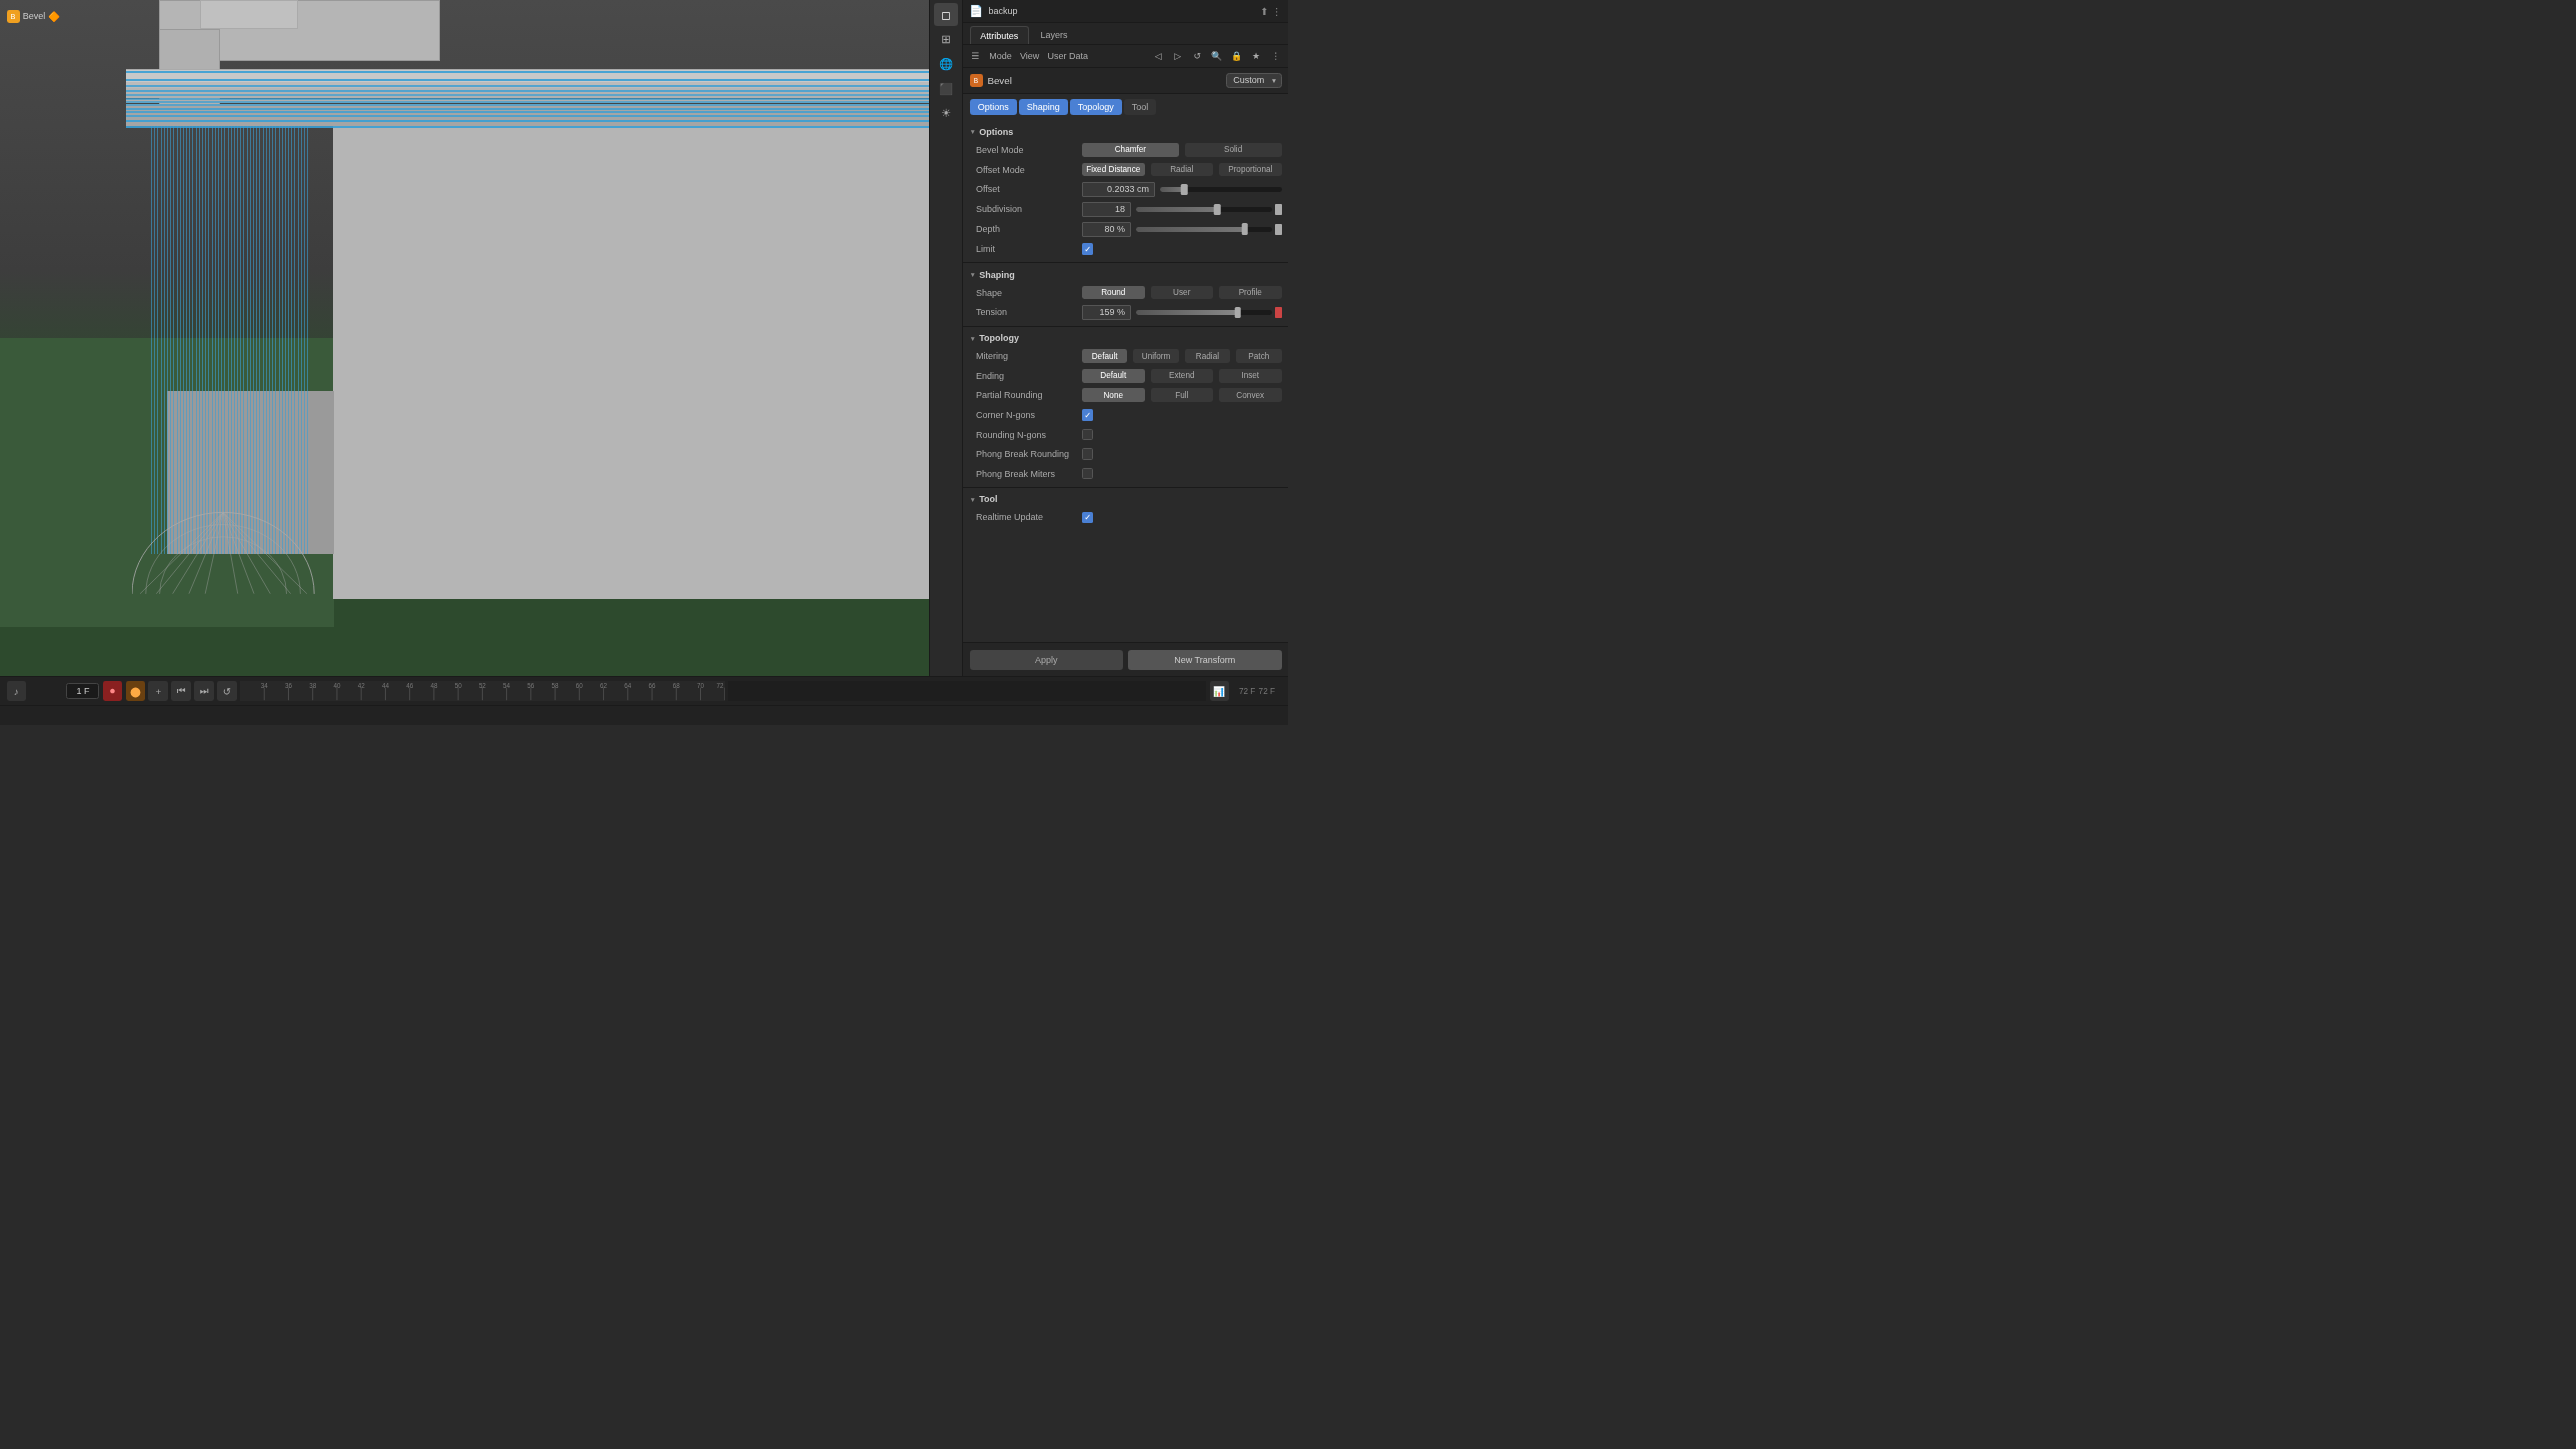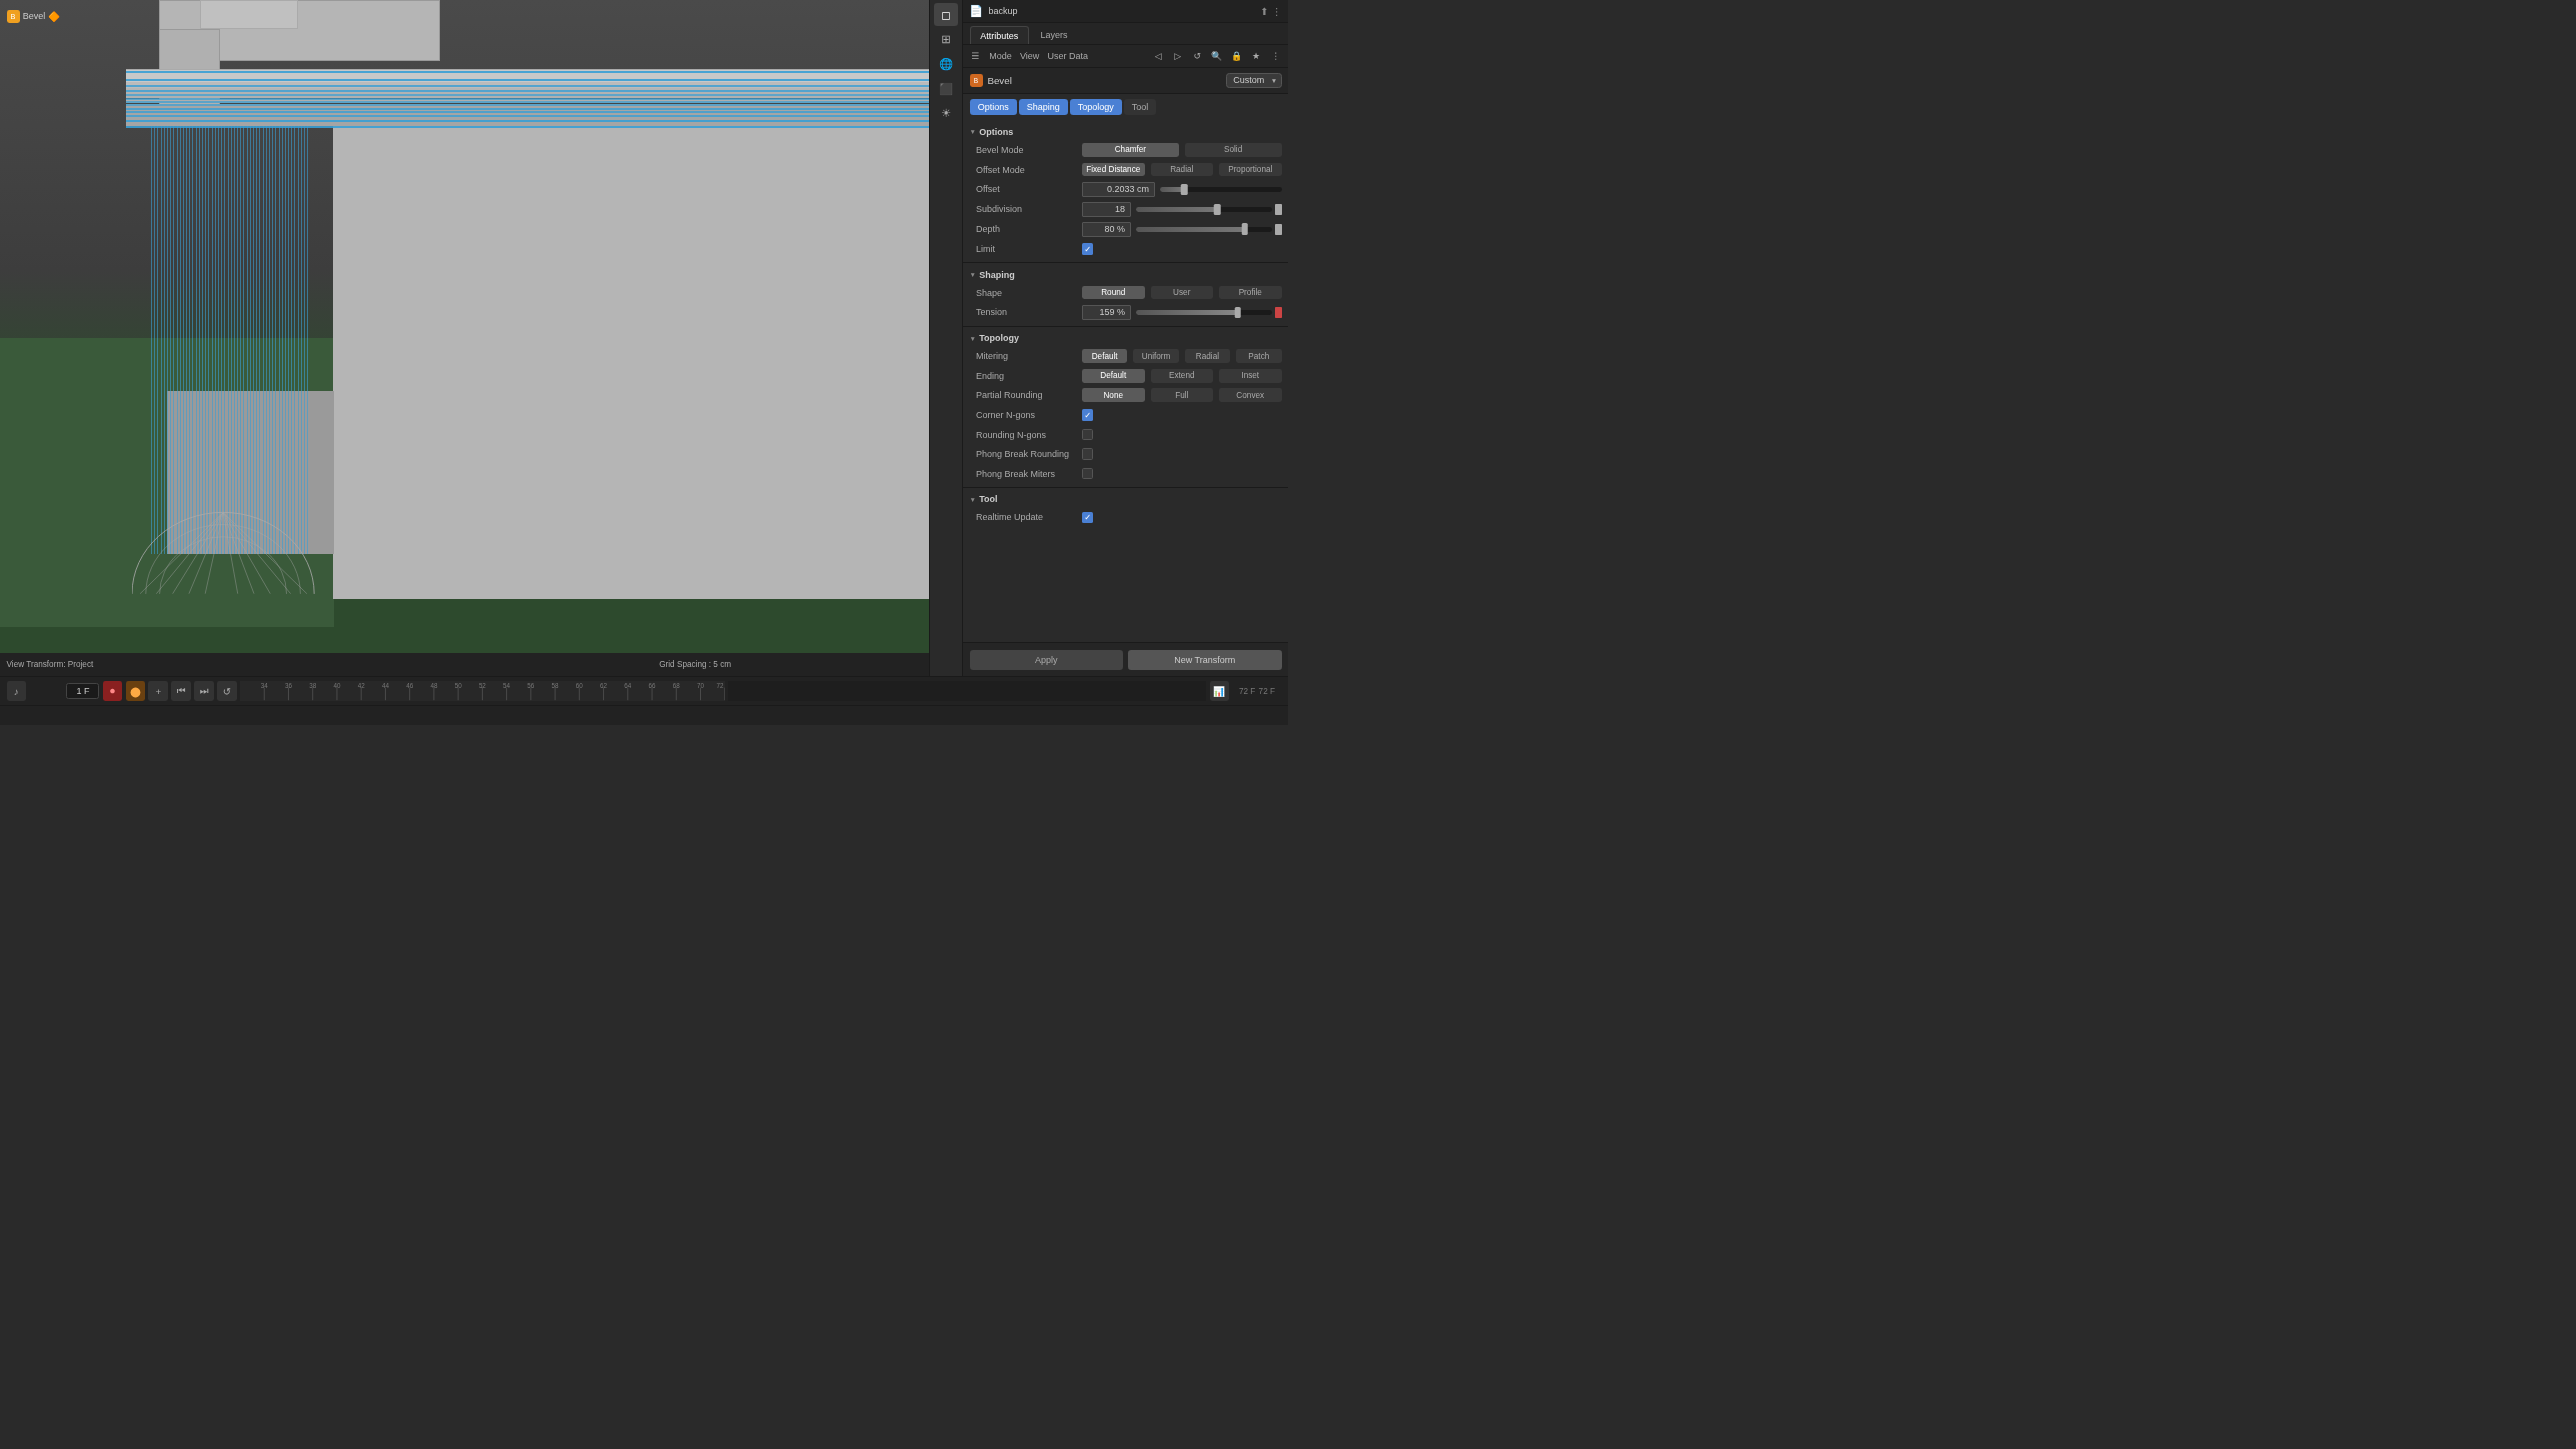--- a/index.html
+++ b/index.html
@@ -579,24 +579,20 @@
           <line x1="90" y1="180" x2="112" y2="80" stroke="#aaa" stroke-width="0.5"></line>
           <line x1="112" y1="80" x2="130" y2="180" stroke="#aaa" stroke-width="0.5"></line>
           <line x1="112" y1="80" x2="150" y2="180" stroke="#aaa" stroke-width="0.5"></line>
           <line x1="112" y1="80" x2="170" y2="180" stroke="#aaa" stroke-width="0.5"></line>
           <line x1="112" y1="80" x2="195" y2="180" stroke="#aaa" stroke-width="0.5"></line>
           <line x1="112" y1="80" x2="215" y2="180" stroke="#aaa" stroke-width="0.5"></line>
         </svg>
       </div>
     </div>
 
-    <div class="viewport-status-bar">
-      <span class="view-transform-label">View Transform: Project</span>
-      <span class="grid-spacing-label">Grid Spacing : 5 cm</span>
-    </div>
   </div>
 
   <div class="right-toolbar">
     <div class="toolbar-icon active">◻</div>
     <div class="toolbar-icon">⊞</div>
     <div class="toolbar-icon">🌐</div>
     <div class="toolbar-icon">⬛</div>
     <div class="toolbar-icon">☀</div>
   </div>
 

